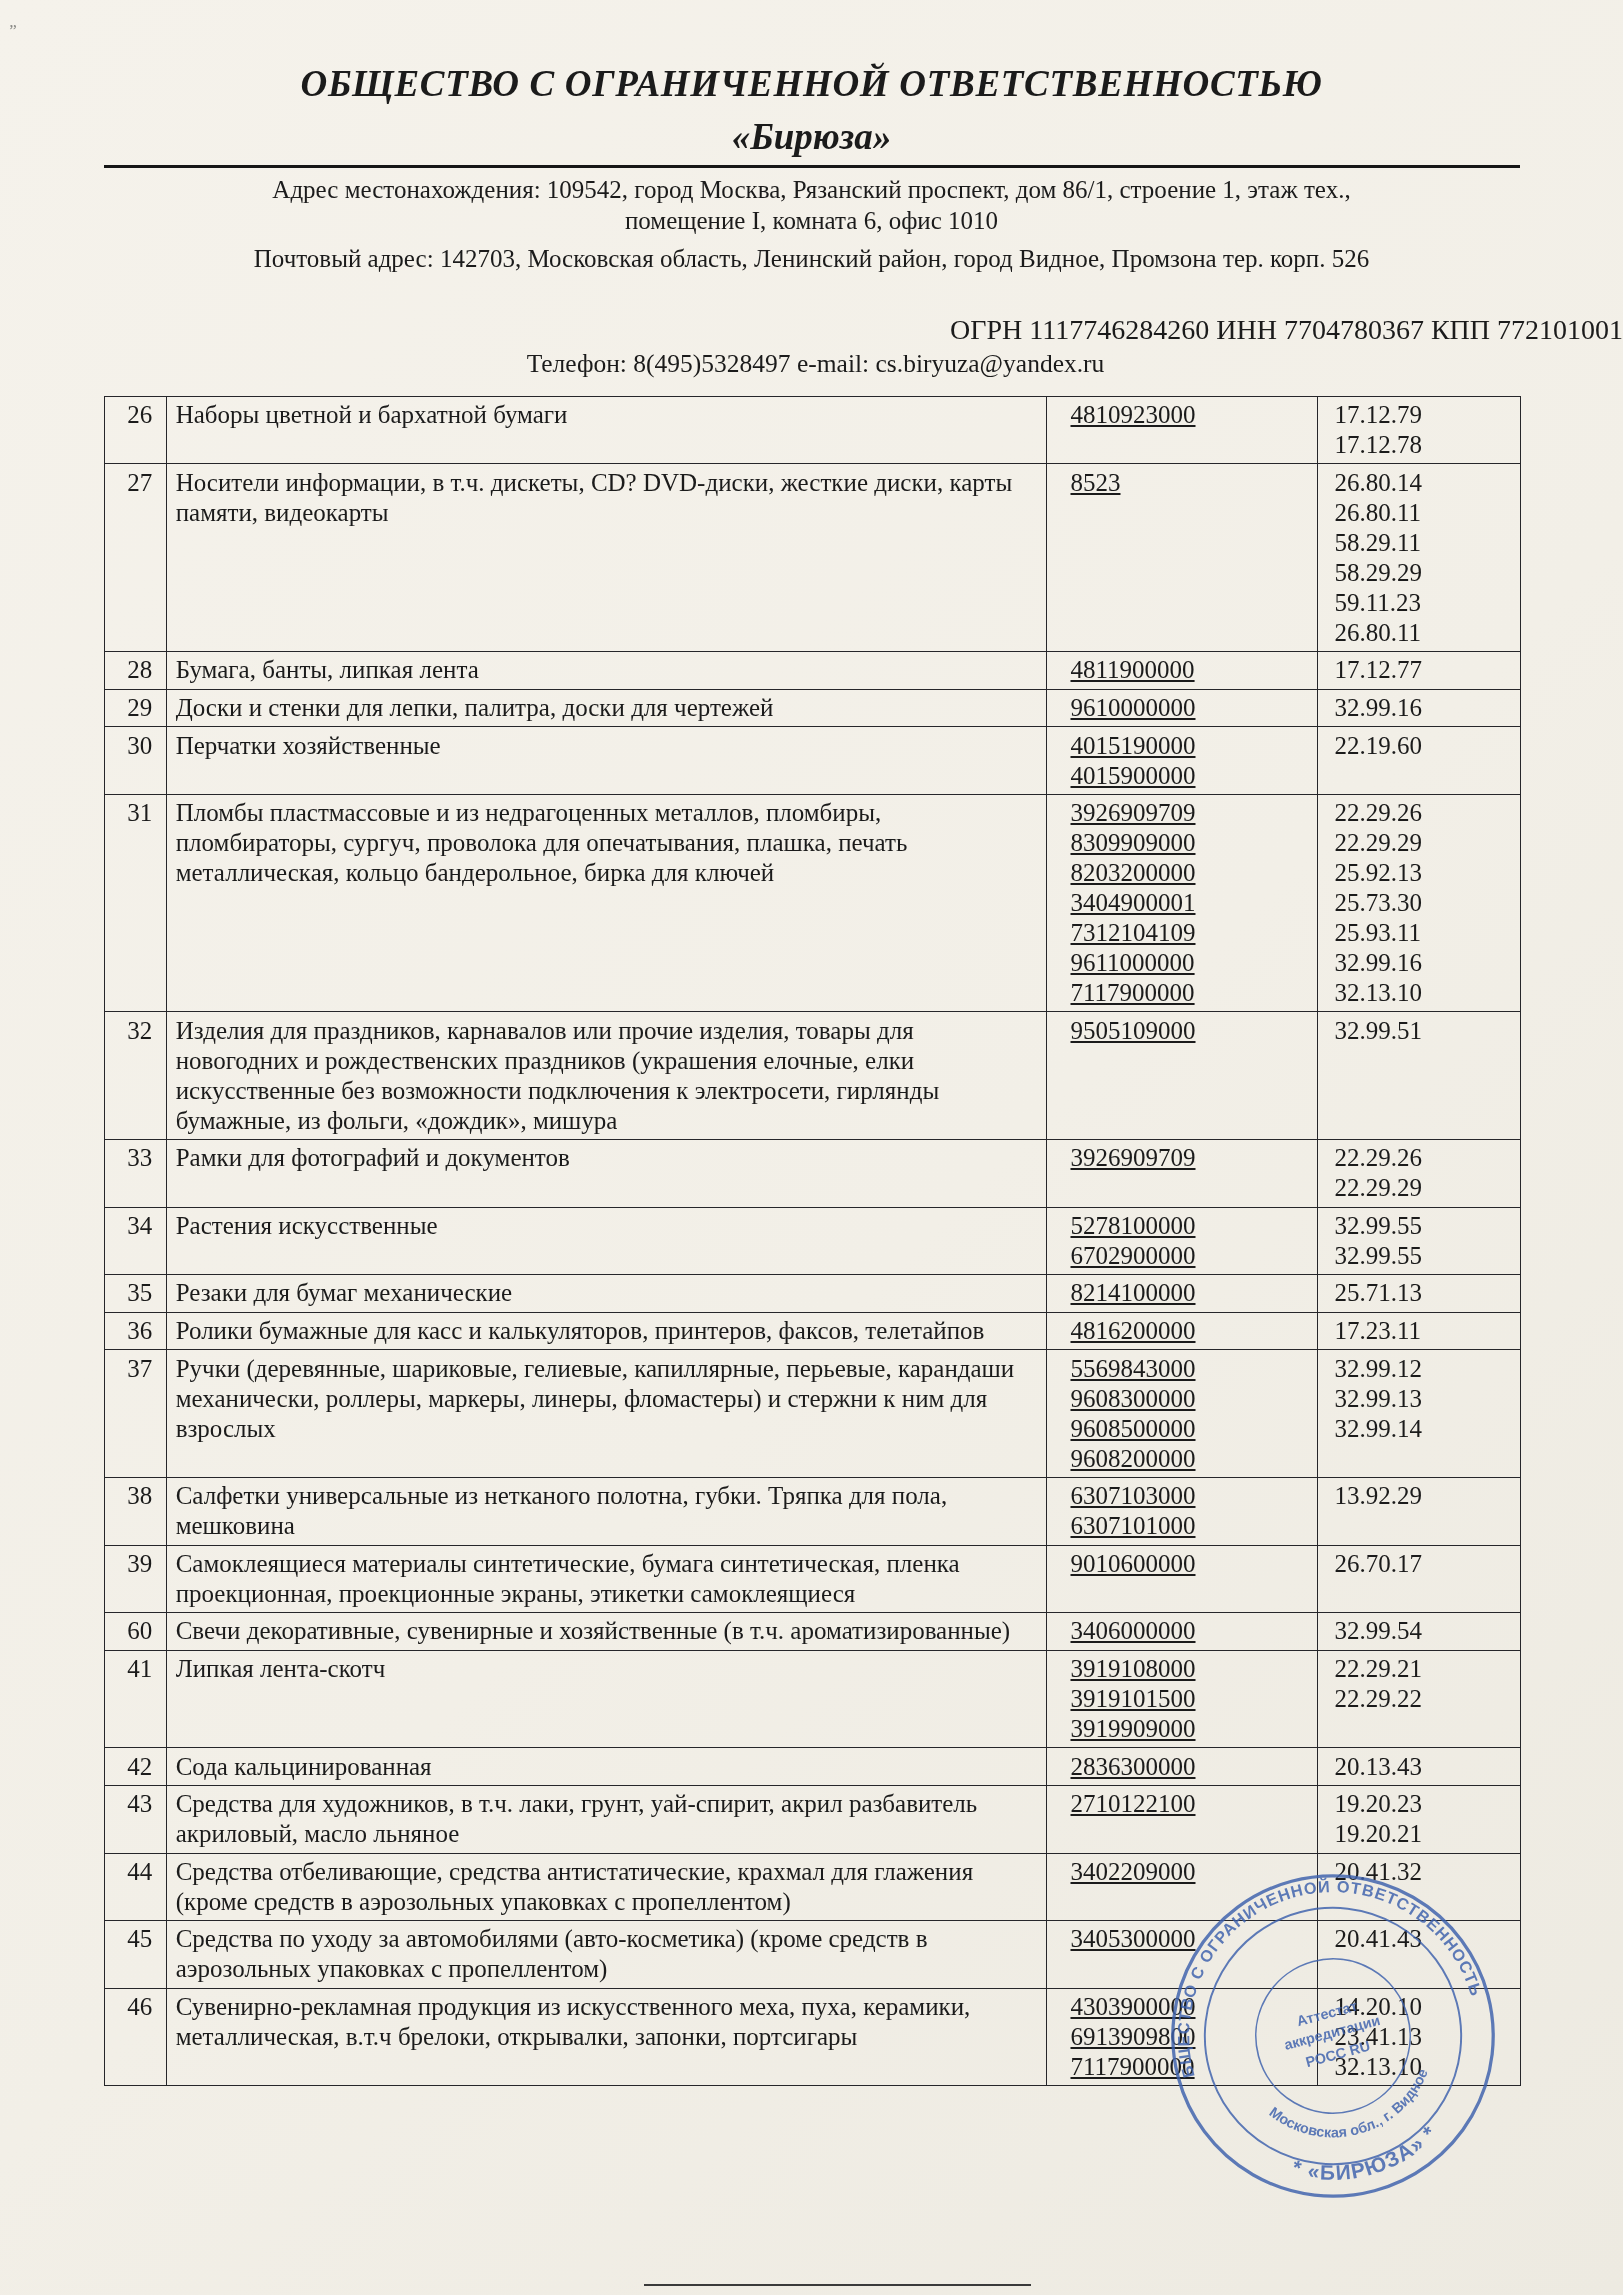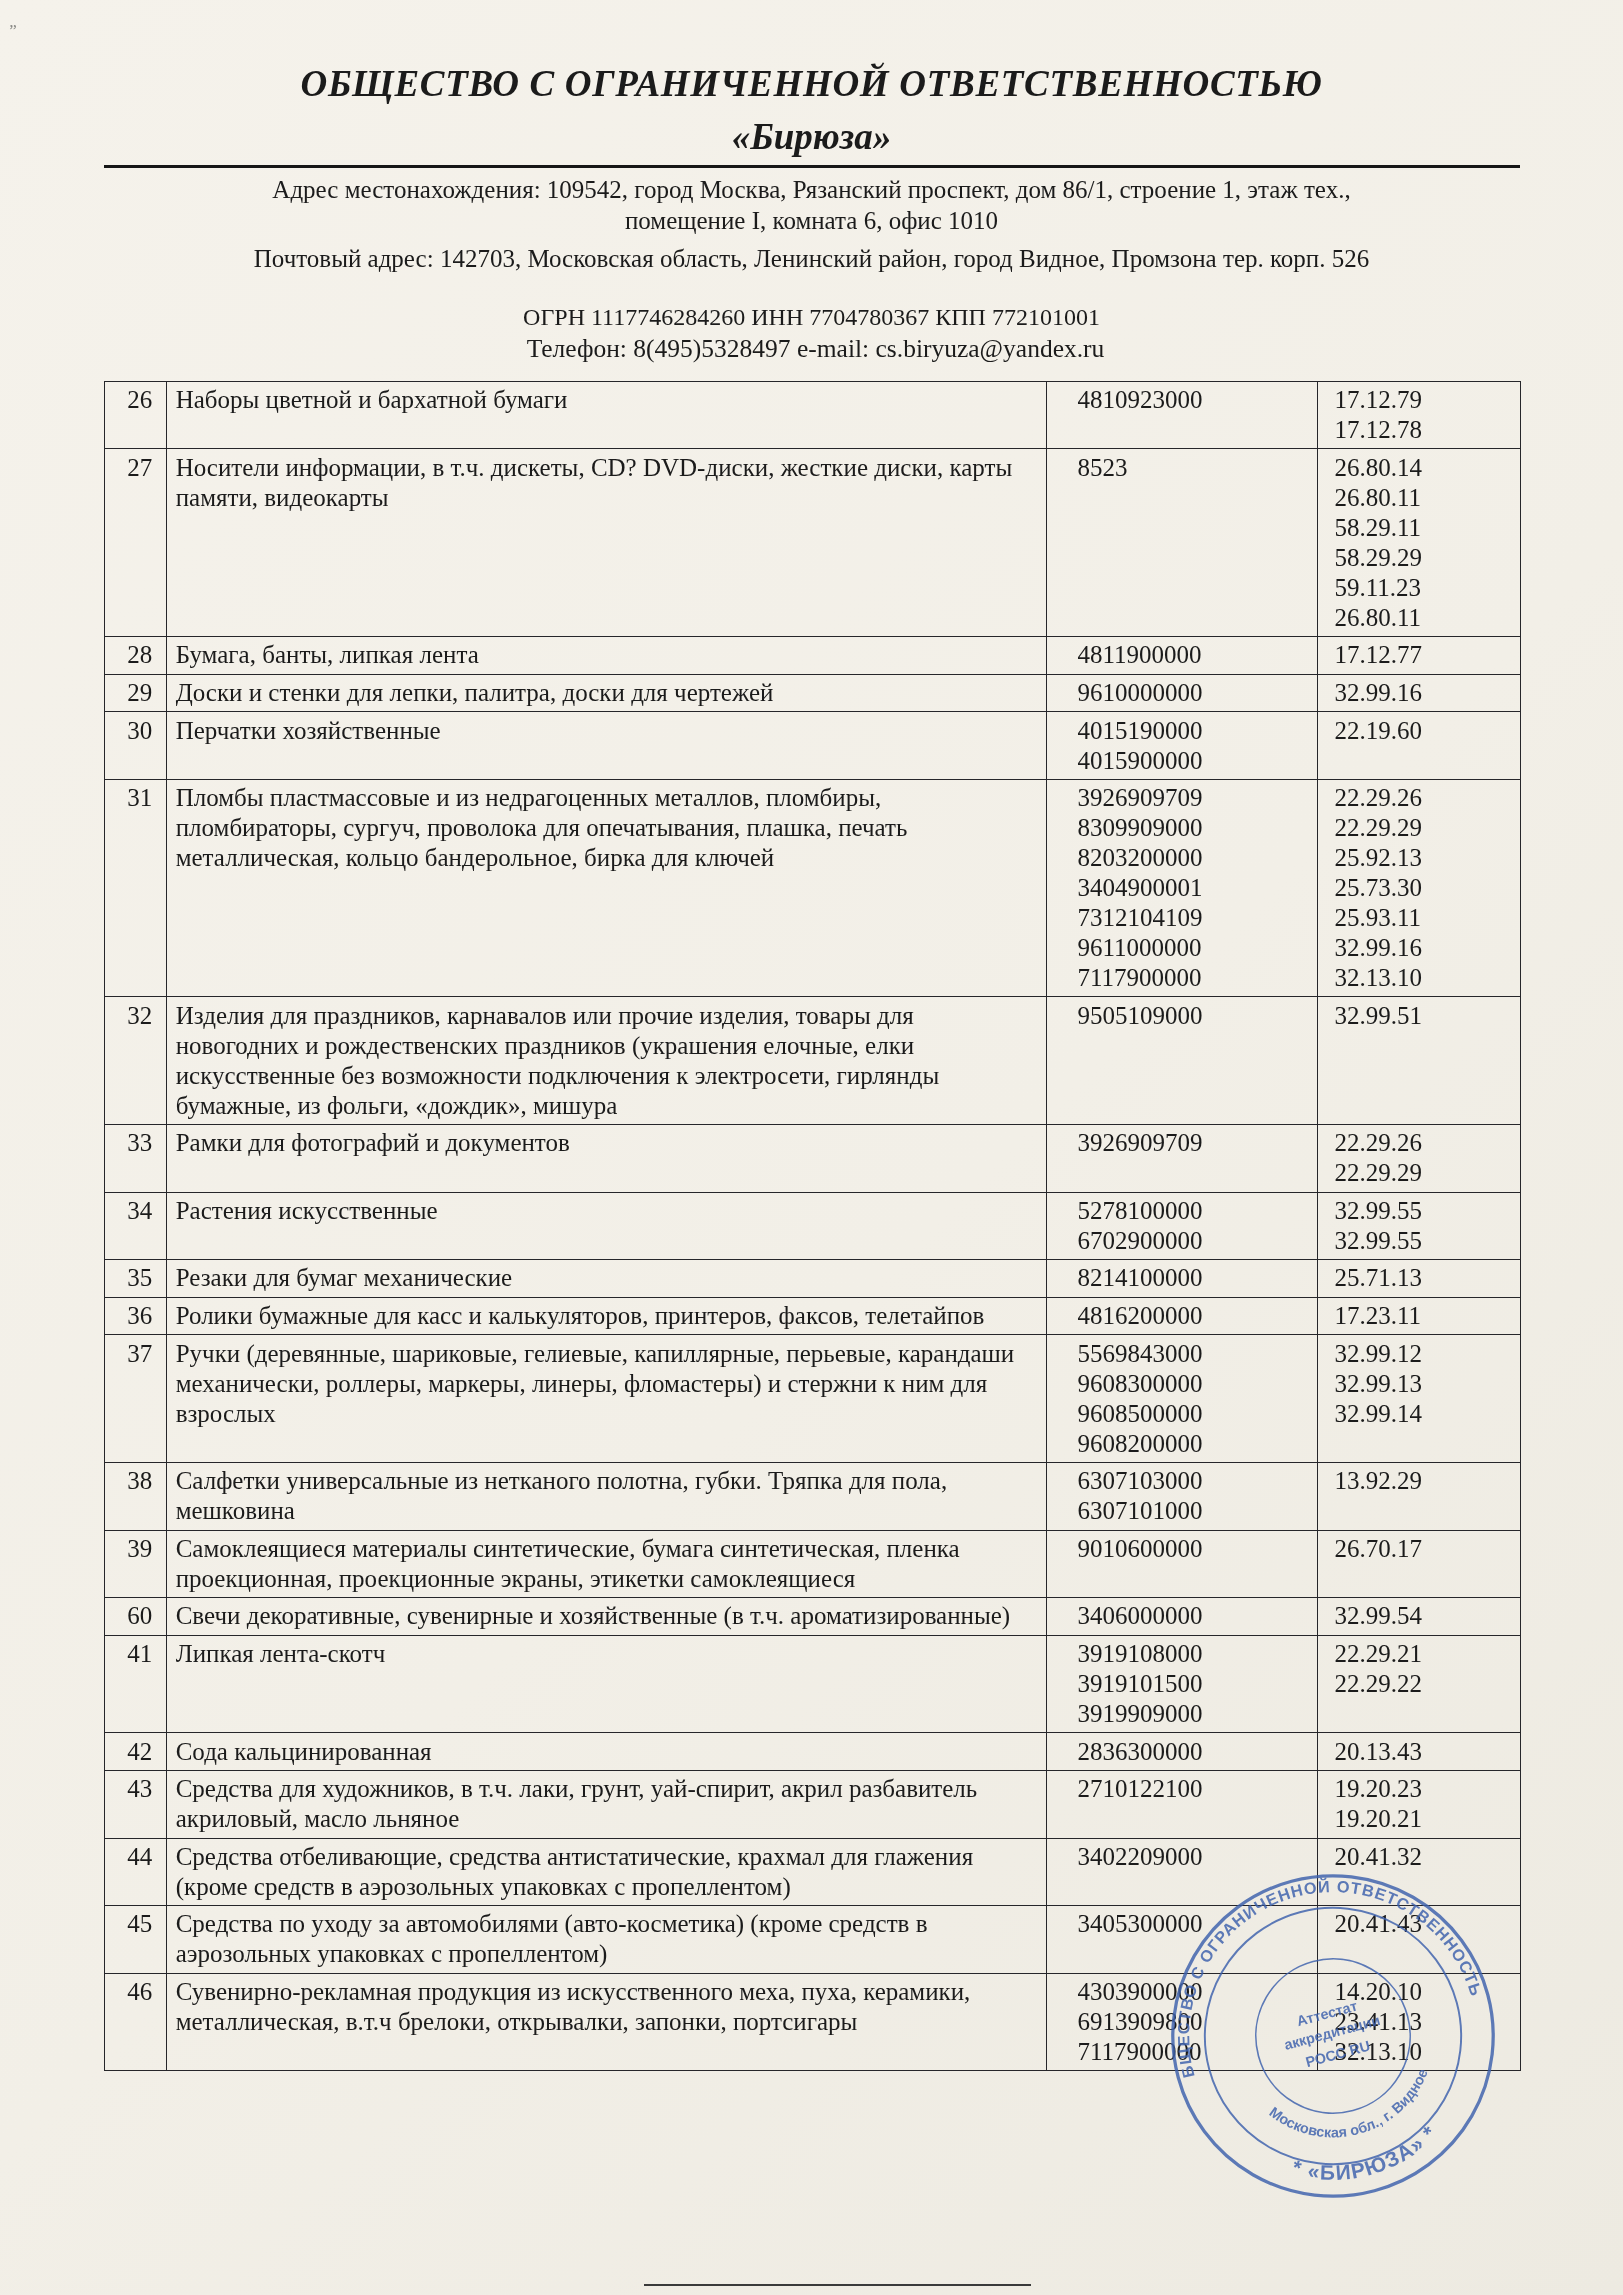--- a/index.html
+++ b/index.html
@@ -10,27 +10,27 @@
     color:#1b1b1b;
     position:relative;
     overflow:hidden;
   }
   .page{position:relative;width:100%;height:100%;}
   header{text-align:center;padding-top:62px;}
   .org-type{font-size:37px;font-weight:bold;font-style:italic;letter-spacing:0.7px;}
   .org-name{font-size:37px;font-weight:bold;font-style:italic;margin-top:10px;}
   .rule{width:1416px;margin:6.5px auto 0;border-top:3.9px solid #161616;}
   .addr{font-size:25px;max-width:1204px;margin:6.5px auto 0;line-height:1.25;}
-  .reg{font-size:24px;margin-top:30px;}
+  .reg{font-size:28px;margin-top:40px;text-align:right;}
   .contact{font-size:25.5px;margin-top:2.6px;padding-left:8px;}
   .table-wrap{width:1416px;margin:17px auto 0;}
   table{border-collapse:collapse;width:100%;font-size:25px;line-height:1.2;table-layout:fixed;}
   td{border:1.3px solid #26262a;padding:3.3px 9.2px;vertical-align:top;}
   td.col-num{text-align:center;padding-left:12px;padding-right:2.6px;}
-  td.col-code{padding-left:31px;}
+  td.col-code{padding-left:24px;text-decoration:underline;}
   td.col-okved{padding-left:17px;}
   .stamp{
     position:absolute;left:1163px;top:1866px;width:340px;height:340px;
     transform:rotate(-15deg);
     opacity:0.82;
     pointer-events:none;
   }
   .stamp text{font-family:"Liberation Sans", sans-serif;font-weight:bold;}
   .edge-frag{position:absolute;left:644px;top:2284px;width:387px;height:2px;background:#3a3a3a;}
   .scan-mark{position:absolute;left:9.2px;top:11.8px;width:17px;height:9.2px;color:#8a8a86;font-size:17px;}

